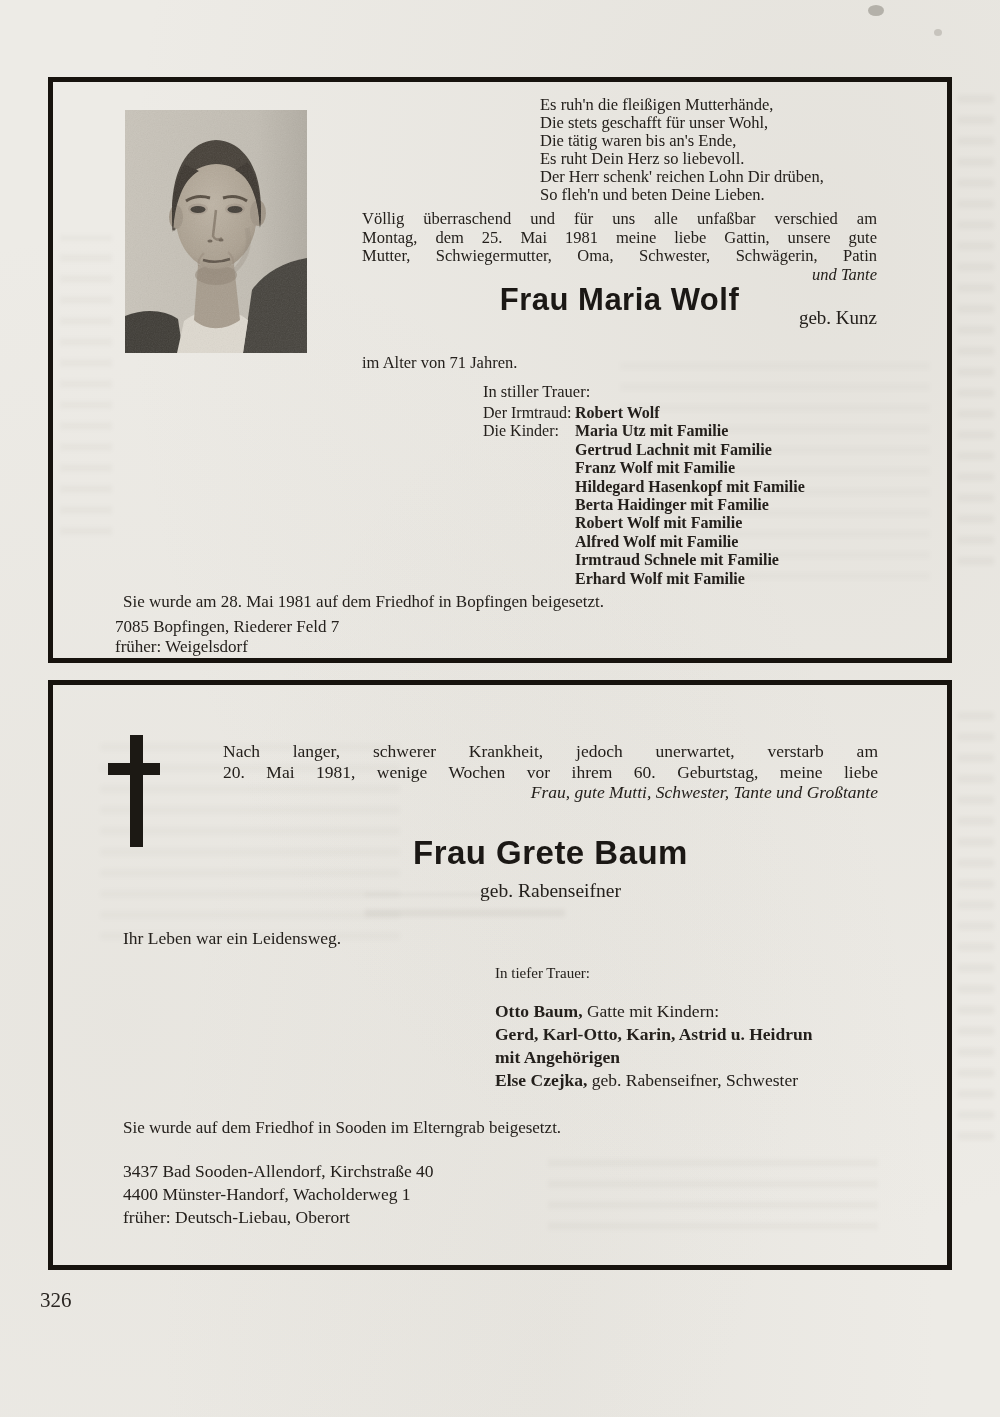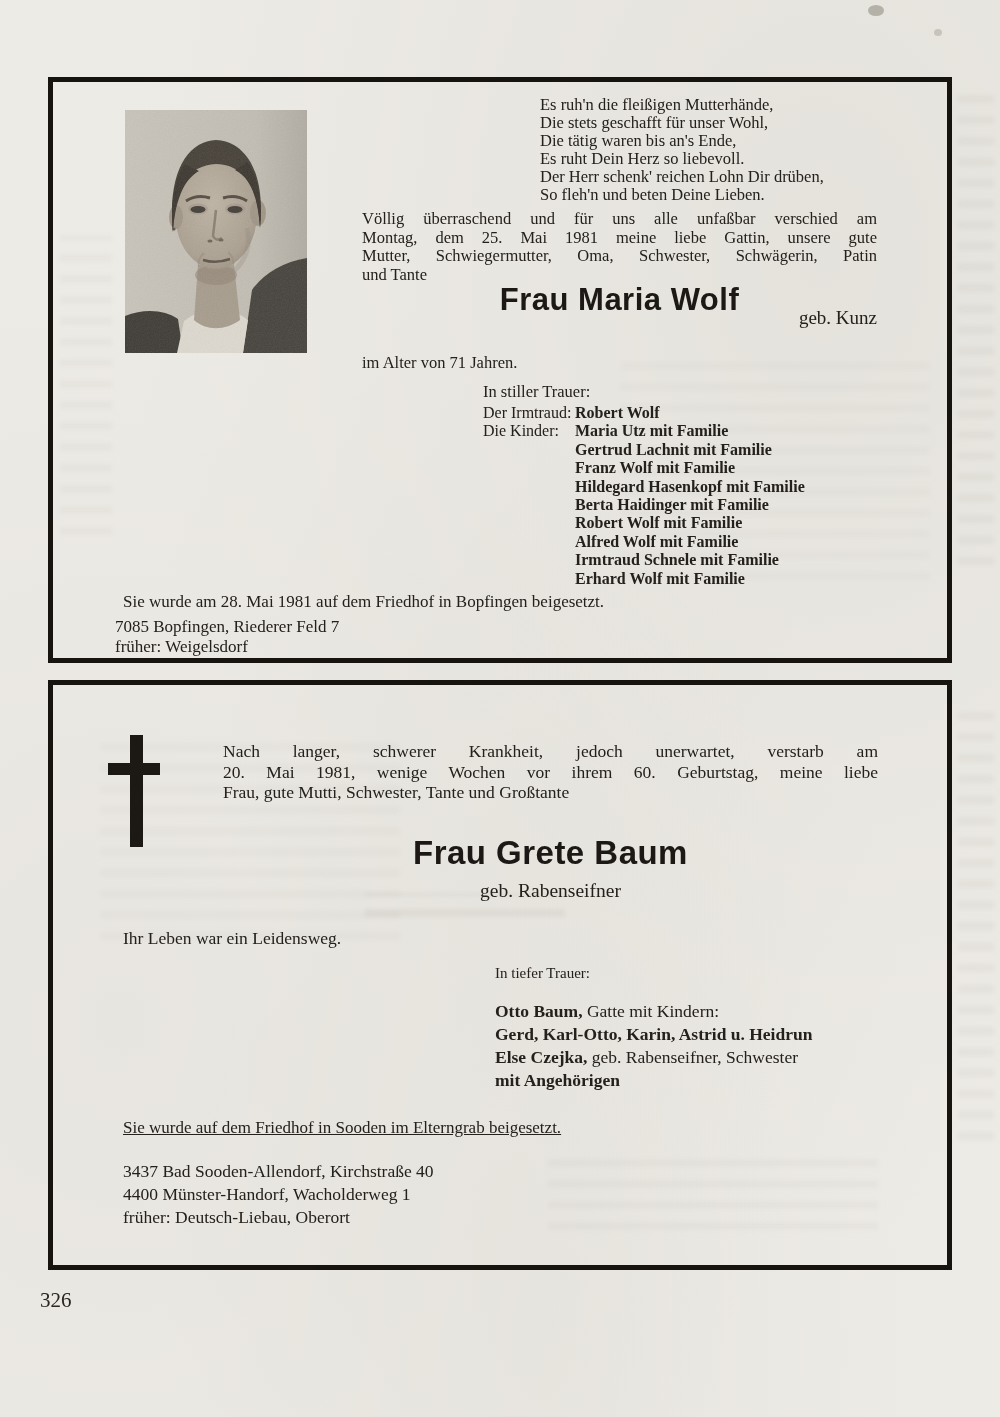--- a/index.html
+++ b/index.html
@@ -17,21 +17,21 @@
     position:absolute; left:48px; width:904px;
     border:5px solid #17130e; box-sizing:border-box; background:transparent;
   }
   #card-wolf { top:77px; height:586px; }
   #card-baum { top:680px; height:590px; }
   .abs { position:absolute; }
   
   .poem { left:487px; top:14px; font-size:16.5px; line-height:17.9px; white-space:nowrap; }
   .intro1 { left:309px; top:128px; width:515px; font-size:16.5px; line-height:18.5px; }
   .jline { text-align:justify; text-align-last:justify; }
-  .jline-last { text-align:left; }
+  .jline-last { text-align:right;font-style:italic; }
   .bigname { font-family:"Liberation Sans", sans-serif; font-weight:700; color:#1b1815; text-align:center; letter-spacing:.5px; }
   #wolf-name { left:309px; top:201px; width:515px; font-size:31px; line-height:34px; }
   #wolf-maiden { left:309px; top:225px; width:515px; text-align:right; font-size:19px; }
   #wolf-age { left:309px; top:271px; font-size:16.5px; }
   #wolf-trauer-header { left:430px; top:300px; font-size:16.5px; }
   #wolf-mourners { left:430px; top:322px; font-size:16px; line-height:18.4px; }
   #wolf-mourners .mlabel { display:inline-block; width:92px; }
   #wolf-mourners .mname { font-weight:700; }
   #wolf-burial { left:70px; top:510px; font-size:17px; }
   #wolf-address { left:62px; top:535px; font-size:17px; line-height:20px; }
@@ -39,21 +39,21 @@
   
   .cross-v { left:77px; top:50px; width:13px; height:112px; background:#1c1914; }
   .cross-h { left:55px; top:78px; width:52px; height:12px; background:#1c1914; }
   .intro2 { left:170px; top:56px; width:655px; font-size:17.5px; line-height:20.5px; }
   #baum-name { left:170px; top:148px; width:655px; font-size:34px; line-height:38px; transform:scaleX(.97); }
   #baum-maiden { left:170px; top:195px; width:655px; text-align:center; font-size:19.5px; }
   #baum-life { left:70px; top:243px; font-size:17.5px; }
   #baum-trauer-header { left:442px; top:280px; font-size:15px; }
   #baum-mourners { left:442px; top:315px; font-size:17.5px; line-height:23px; }
   #baum-mourners .mbold { font-weight:700; }
-  #baum-burial { left:70px; top:433px; font-size:17px;text-decoration:underline; }
+  #baum-burial { left:70px; top:433px; font-size:17px; }
   #baum-address { left:70px; top:475px; font-size:17.5px; line-height:23px; }
   .page-number { left:40px; top:1288px; font-size:21px; color:#2a2622; }
   
   .ghost {
     position:absolute;
     background:repeating-linear-gradient(0deg, rgba(110,103,92,.55) 0 8px, transparent 8px 21px);
     filter:blur(2.2px);
   }
   .speck { position:absolute; background:#8b867d; border-radius:50%; }
 </style>
@@ -182,22 +182,22 @@
     </div>
 
     <div class="abs bigname" id="baum-name">Frau Grete Baum</div>
     <div class="abs" id="baum-maiden">geb. Rabenseifner</div>
     <div class="abs" id="baum-life">Ihr Leben war ein Leidensweg.</div>
 
     <div class="abs" id="baum-trauer-header">In tiefer Trauer:</div>
     <div class="abs" id="baum-mourners">
       <div><span class="mbold">Otto Baum,</span><span> Gatte mit Kindern:</span></div>
       <div><span class="mbold">Gerd, Karl-Otto, Karin, Astrid u. Heidrun</span><span></span></div>
+      <div><span class="mbold">mit Angehörigen</span><span></span></div>
       <div><span class="mbold">Else Czejka,</span><span> geb. Rabenseifner, Schwester</span></div>
-      <div><span class="mbold">mit Angehörigen</span><span></span></div>
     </div>
 
     <div class="abs" id="baum-burial">Sie wurde auf dem Friedhof in Sooden im Elterngrab beigesetzt.</div>
     <div class="abs" id="baum-address">
       <div>3437 Bad Sooden-Allendorf, Kirchstraße 40</div>
       <div>4400 Münster-Handorf, Wacholderweg 1</div>
       <div>früher: Deutsch-Liebau, Oberort</div>
     </div>
   </div>
 

